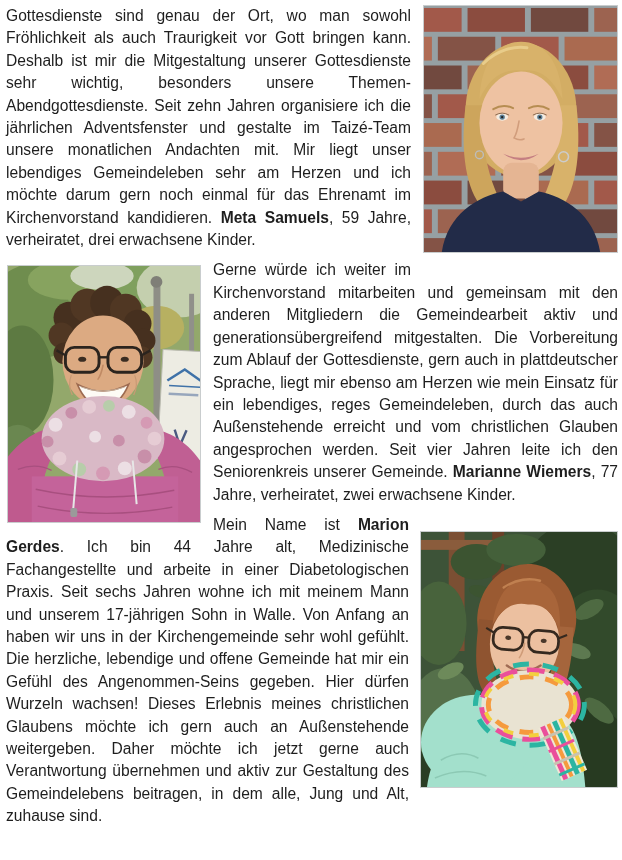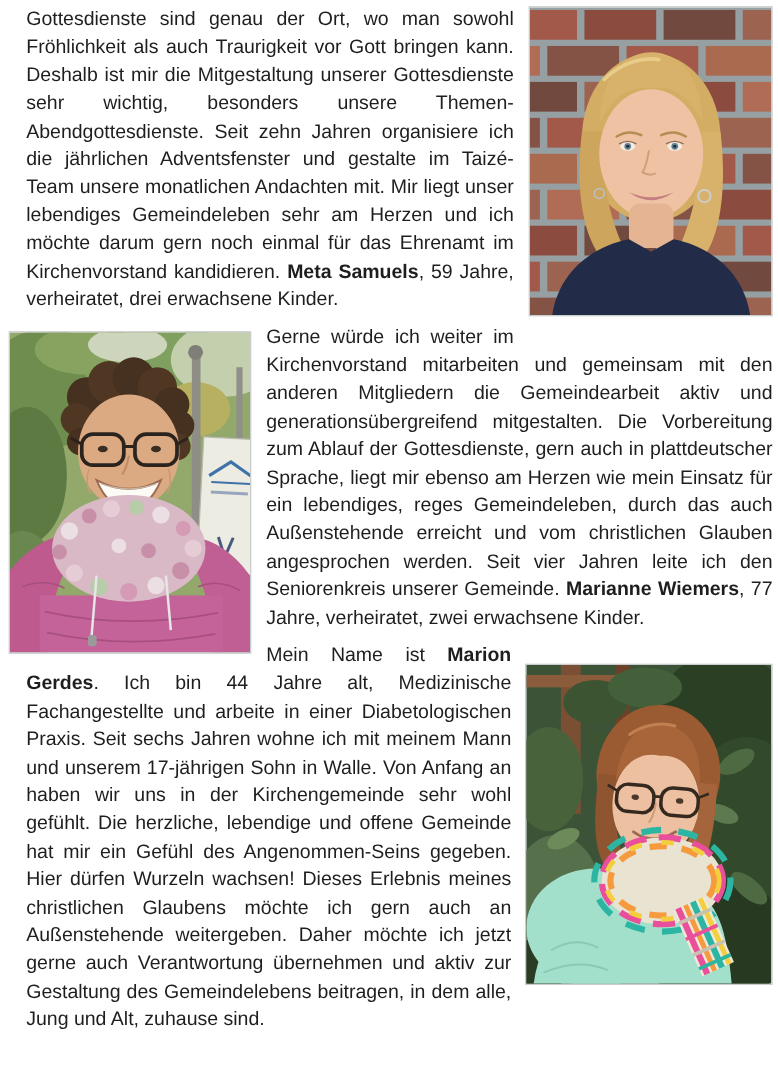--- a/index.html
+++ b/index.html
@@ -10,21 +10,21 @@
     box-sizing: border-box;
     padding: 5px 4px 4px 6px;
     font-family: "Liberation Sans", "DejaVu Sans", sans-serif;
     font-size: 15.6px;
     line-height: 22.4px;
     color: #1e1e1e;
     text-align: justify;
     overflow: hidden;
     background: #ffffff;
   }
-  .page p { margin: 0 0 8px 15px; }
+  .page p { margin: 0 0 8px 0; }
   .name { font-weight: bold; }
   .photo {
     box-sizing: border-box;
     border: 1px solid #c9cdce;
     overflow: hidden;
     background: #dddddd;
   }
   .photo svg { display: block; width: 100%; height: 100%; }
   .photo-right-1 { float: right; width: 195px; height: 248px; margin: 0 0 8px 12px; }
   .photo-left-2  { float: left; clear: both; width: 194px; height: 258px; margin: 4px 12px 6px 1px; }

